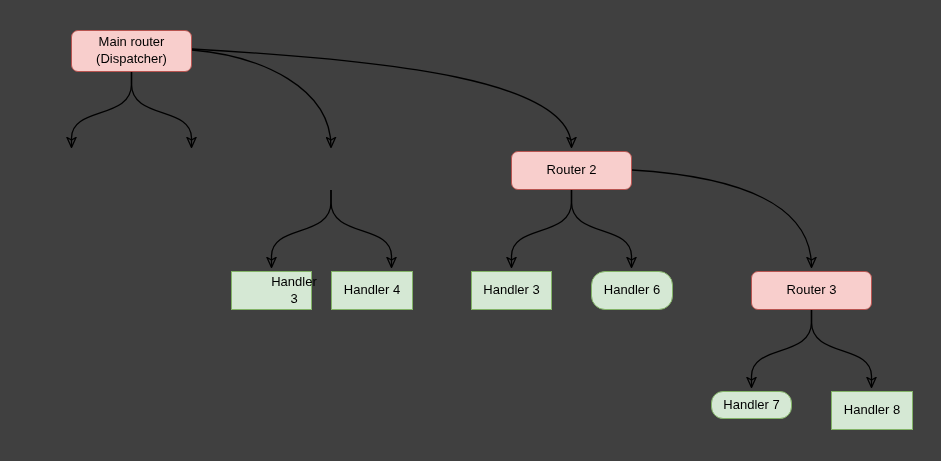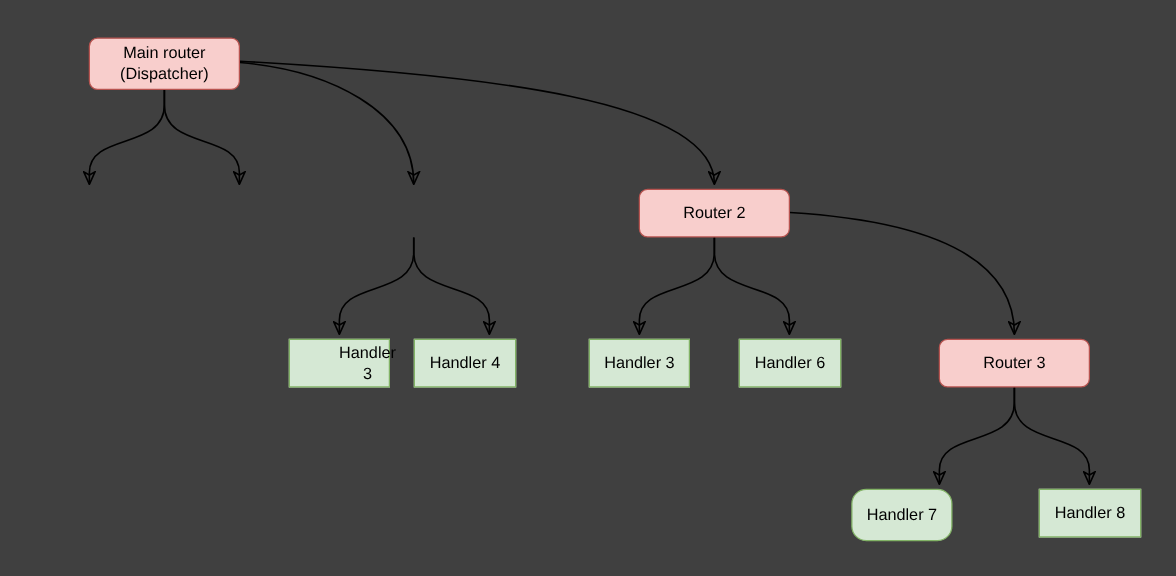--- a/index.html
+++ b/index.html
@@ -95,29 +95,29 @@
   </div>
 
   <div class="node handler" style="left:331px; top:271px; width:82px; height:39px;">
     <span class="label">Handler 4</span>
   </div>
 
   <div class="node handler" style="left:471px; top:271px; width:81px; height:39px;">
     <span class="label">Handler 3</span>
   </div>
 
-  <div class="node handler" style="left:591px; top:271px; width:82px; height:39px;">
+  <div class="node handler" style="left:591px; top:271px; width:82px; height:39px;border-radius:14px;">
     <span class="label">Handler 6</span>
   </div>
 
   <div class="node router" style="left:751px; top:271px; width:121px; height:39px;">
     <span class="label">Router 3</span>
   </div>
 
-  <div class="node handler" style="left:681px; top:391px; width:81px; height:42px;border-radius:12px;">
+  <div class="node handler" style="left:711px; top:391px; width:81px; height:28px;border-radius:12px;">
     <span class="label">Handler 7</span>
   </div>
 
   <div class="node handler" style="left:831px; top:391px; width:82px; height:39px;">
     <span class="label">Handler 8</span>
   </div>
 
 </div>
 
 </body></html>

